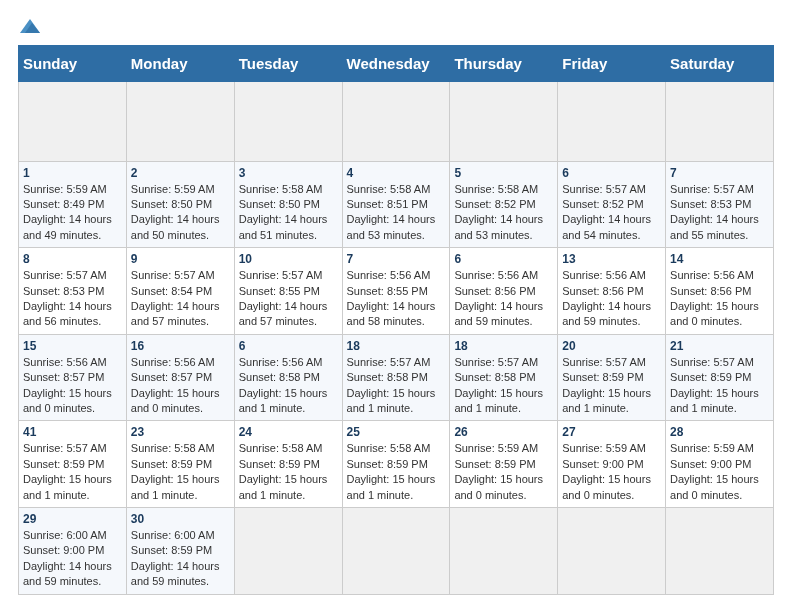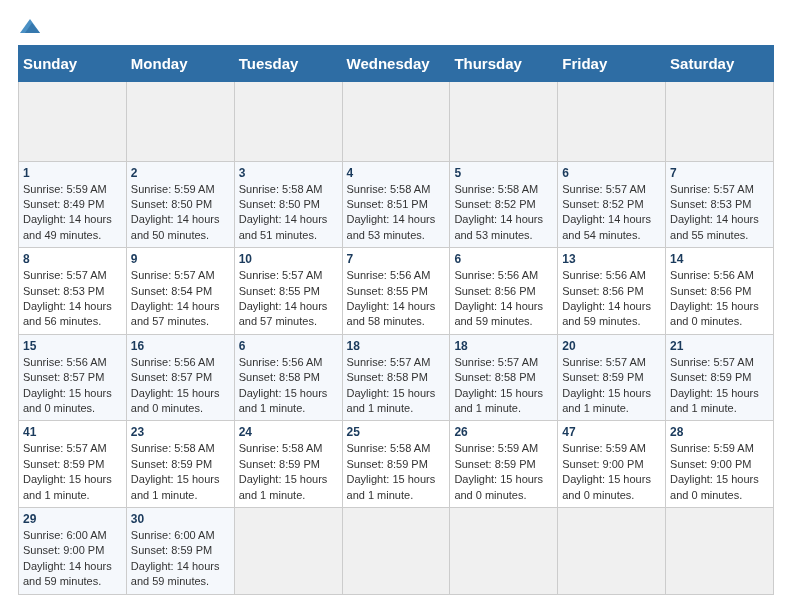--- a/index.html
+++ b/index.html
@@ -232,21 +232,21 @@
           </td>
           <td>
             <span class="day-num">25</span>
             <div class="cell-content">Sunrise: 5:58 AM<br>Sunset: 8:59 PM<br>Daylight: 15 hours and 1 minute.</div>
           </td>
           <td>
             <span class="day-num">26</span>
             <div class="cell-content">Sunrise: 5:59 AM<br>Sunset: 8:59 PM<br>Daylight: 15 hours and 0 minutes.</div>
           </td>
           <td>
-            <span class="day-num">47</span>
+            <span class="day-num">27</span>
             <div class="cell-content">Sunrise: 5:59 AM<br>Sunset: 9:00 PM<br>Daylight: 15 hours and 0 minutes.</div>
           </td>
           <td>
             <span class="day-num">28</span>
             <div class="cell-content">Sunrise: 5:59 AM<br>Sunset: 9:00 PM<br>Daylight: 15 hours and 0 minutes.</div>
           </td>
         </tr>
         <tr>
           <td>
             <span class="day-num">29</span>

